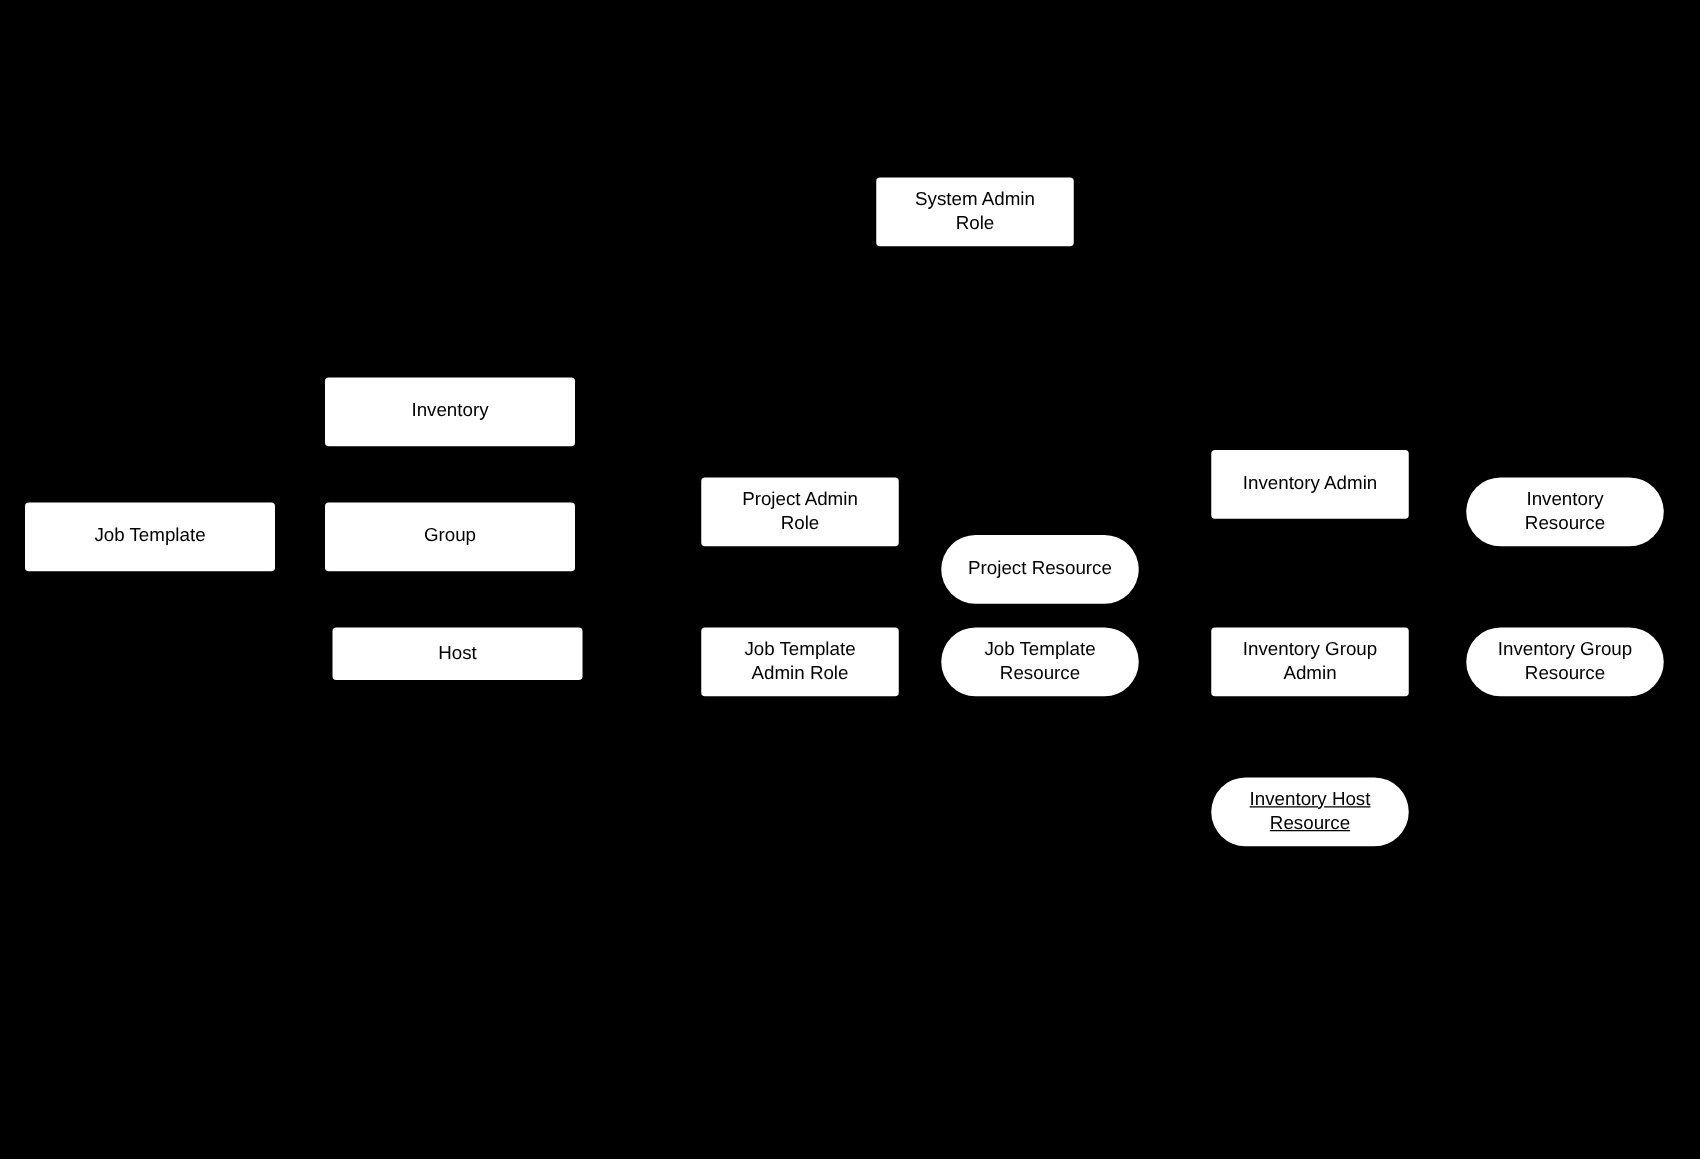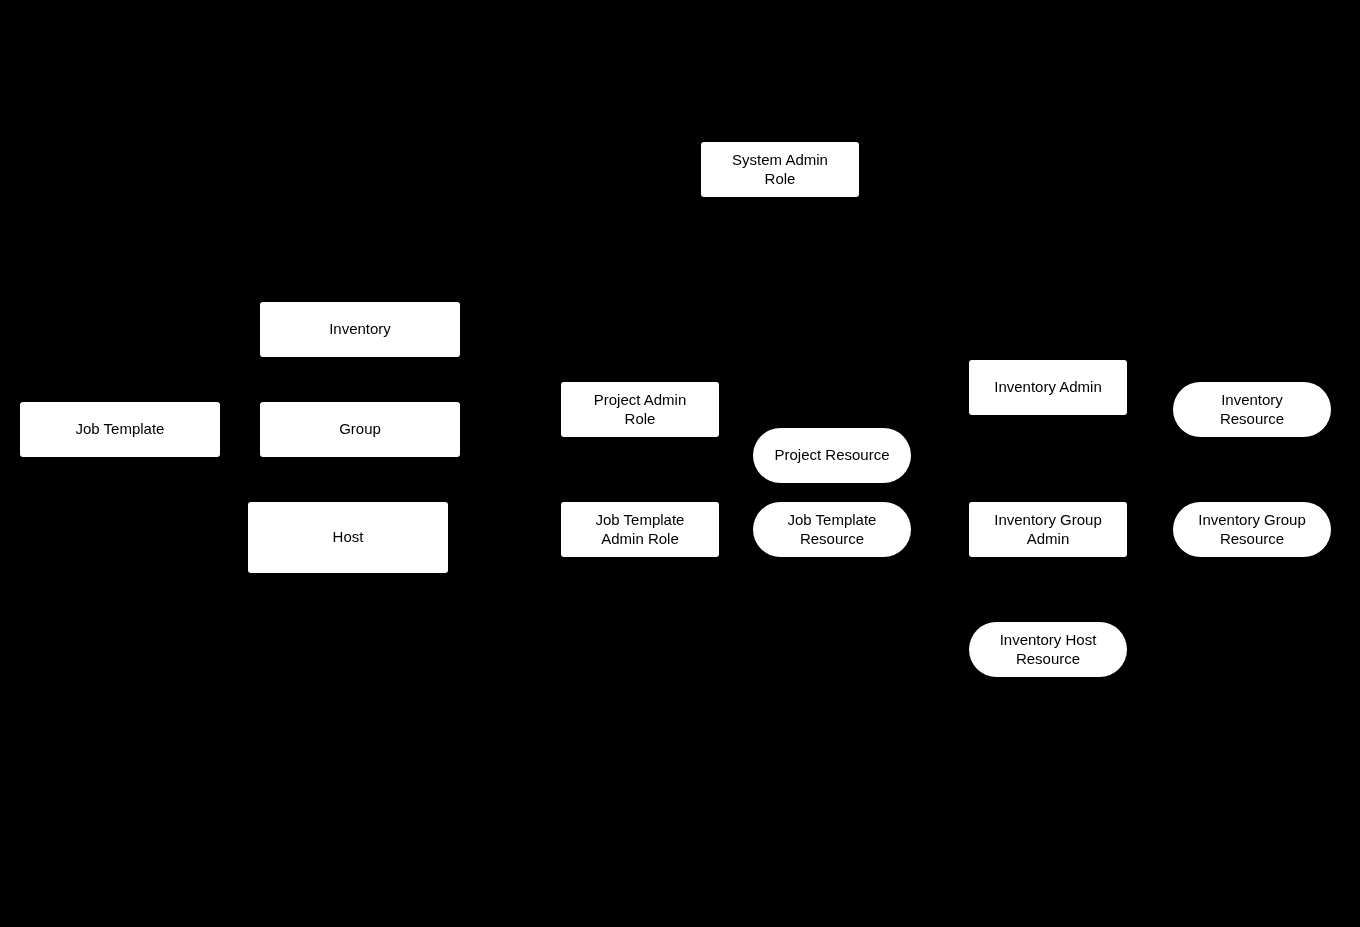--- a/index.html
+++ b/index.html
@@ -36,32 +36,32 @@
     border-radius: 999px;
   }
 </style>
 </head>
 <body>
 
 <div id="canvas">
     <div class="node rect" style="left: 260px; top: 302px; width: 200px; height: 55px;">Inventory</div>
     <div class="node rect" style="left: 20px; top: 402px; width: 200px; height: 55px;">Job Template</div>
     <div class="node rect" style="left: 260px; top: 402px; width: 200px; height: 55px;">Group</div>
-    <div class="node rect" style="left: 248px; top: 502px; width: 200px; height: 71px;">Host</div>
+    <div class="node rect" style="left: 266px; top: 502px; width: 200px; height: 42px;">Host</div>
     <div class="node rect" style="left: 701px; top: 142px; width: 158px; height: 55px;">System Admin
 Role</div>
     <div class="node rect" style="left: 561px; top: 382px; width: 158px; height: 55px;">Project Admin
 Role</div>
     <div class="node pill" style="left: 753px; top: 382px; width: 158px; height: 55px; margin-top: 46px;">Project Resource</div>
     <div class="node rect" style="left: 969px; top: 360px; width: 158px; height: 55px;">Inventory Admin</div>
     <div class="node pill" style="left: 1173px; top: 382px; width: 158px; height: 55px;">Inventory
 Resource</div>
     <div class="node rect" style="left: 561px; top: 502px; width: 158px; height: 55px;">Job Template
 Admin Role</div>
     <div class="node pill" style="left: 753px; top: 502px; width: 158px; height: 55px;">Job Template
 Resource</div>
     <div class="node rect" style="left: 969px; top: 502px; width: 158px; height: 55px;">Inventory Group
 Admin</div>
     <div class="node pill" style="left: 1173px; top: 502px; width: 158px; height: 55px;">Inventory Group
 Resource</div>
-    <div class="node pill" style="left: 969px; top: 622px; width: 158px; height: 55px;">Inventory Host
+    <div class="node pill" style="left: 969px; top: 622px; width: 158px; height: 55px; text-decoration: underline;">Inventory Host
 Resource</div>
   </div>
 
 </body></html>

